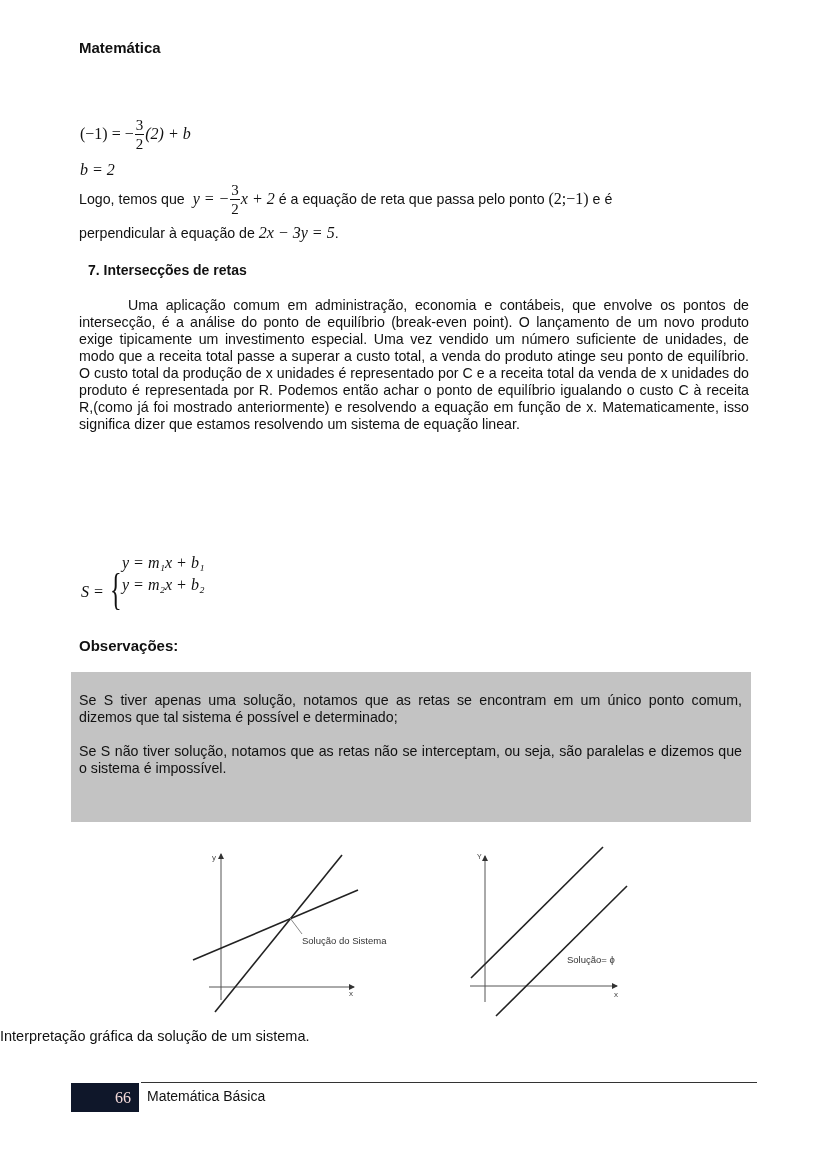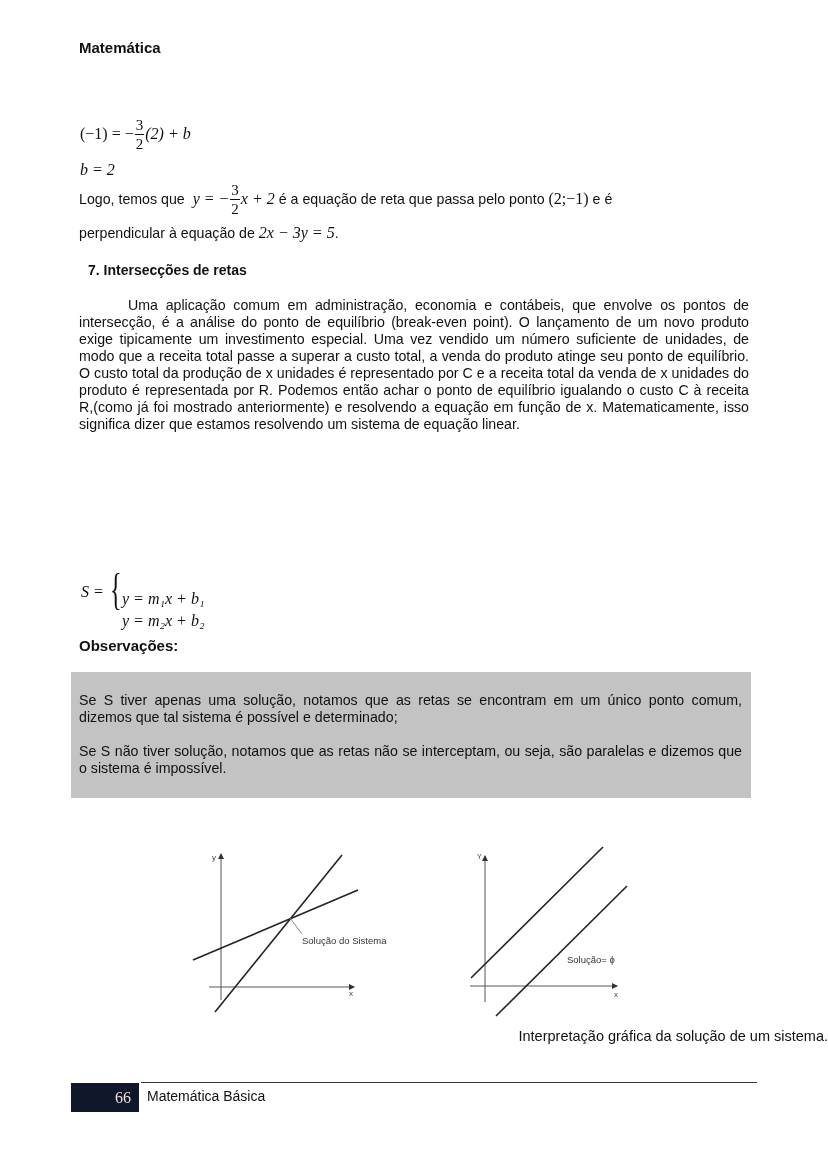--- a/index.html
+++ b/index.html
@@ -10,23 +10,23 @@
   .math { font-family:"Liberation Serif", serif; font-size:16px; }
   .ital { font-style:italic; }
   .frac { display:inline-block; vertical-align:middle; text-align:center; line-height:1; margin:0 1px; }
   .frac span { display:block; font-size:15px; }
   .frac .num { border-bottom:1px solid #111; padding:0 1px 1px; }
   .frac .den { padding-top:2px; }
   .body-text { font-size:14.2px; line-height:17px; text-align:justify; }
   .para { text-indent:49px; margin:0; }
   .section-title { left:88px; top:262px; font-weight:bold; font-size:14px; }
   .obs-title { left:79px; top:637px; font-weight:bold; font-size:15px; }
-  .obs-box { left:71px; top:672px; width:680px; height:126px; background:#c3c3c3; }
+  .obs-box { left:71px; top:672px; width:680px; height:150px; background:#c3c3c3; }
   .obs-box p { margin:0; padding:0 9px 0 8px; font-size:14.2px; line-height:17px; text-align:justify; }
-  .caption { left:0; width:828px; top:1028px; text-align:right; font-size:14.5px; }
+  .caption { left:0; width:828px; top:1028px; text-align:left; font-size:14.5px; }
   .footer-line { left:141px; top:1082px; width:616px; height:1px; background:#333; }
   .footer-num { left:71px; top:1083px; width:68px; height:29px; background:#0f172a; color:#f4dada;
                 font-family:"Liberation Serif", serif; font-size:16px; text-align:right; box-sizing:border-box; padding-right:8px; line-height:29px; }
   .footer-title { left:147px; top:1088px; font-size:14px; }
   svg text { font-family:"Liberation Sans", sans-serif; }
 </style>
 </head>
 <body>
 
 <div class="abs header">Matemática</div>
@@ -49,21 +49,21 @@
 </div>
 
 <div class="abs section-title">7. Intersecções de retas</div>
 
 <div class="abs body-text" style="left:79px; top:297px; width:670px;">
   <p class="para">Uma aplicação comum em administração, economia e contábeis, que envolve os pontos de intersecção, é a análise do ponto de equilíbrio (break-even point). O lançamento de um novo produto exige tipicamente um investimento especial. Uma vez vendido um número suficiente de unidades, de modo que a receita total passe a superar a custo total, a venda do produto atinge seu ponto de equilíbrio. O custo total da produção de x unidades é representado por C e a receita total da venda de x unidades do produto é representada por R. Podemos então achar o ponto de equilíbrio igualando o custo C à receita R,(como já foi mostrado anteriormente) e resolvendo a equação em função de x. Matematicamente, isso significa dizer que estamos resolvendo um sistema de equação linear.</p>
 </div>
 
 <div class="abs math ital" style="left:81px; top:583px; font-size:16px;">S =</div>
 <div class="abs" style="left:110px; top:568px; font-family:'Liberation Serif',serif; font-size:44px; line-height:44px; transform:scaleX(0.55); transform-origin:left;">{</div>
-<div class="abs math ital" style="left:122px; top:588px; font-size:16px; line-height:22px;">
+<div class="abs math ital" style="left:122px; top:552px; font-size:16px; line-height:22px;">
   <div>y = m₁x + b₁</div>
   <div>y = m₂x + b₂</div>
 </div>
 
 <div class="abs obs-title">Observações:</div>
 
 <div class="abs obs-box">
   <p style="margin-top:20px;">Se S tiver apenas uma solução, notamos que as retas se encontram em um único ponto comum, dizemos que tal sistema é possível e determinado;</p>
   <p style="margin-top:17px;">Se S não tiver solução, notamos que as retas não se interceptam, ou seja, são paralelas e dizemos que o sistema é impossível.</p>
 </div>

